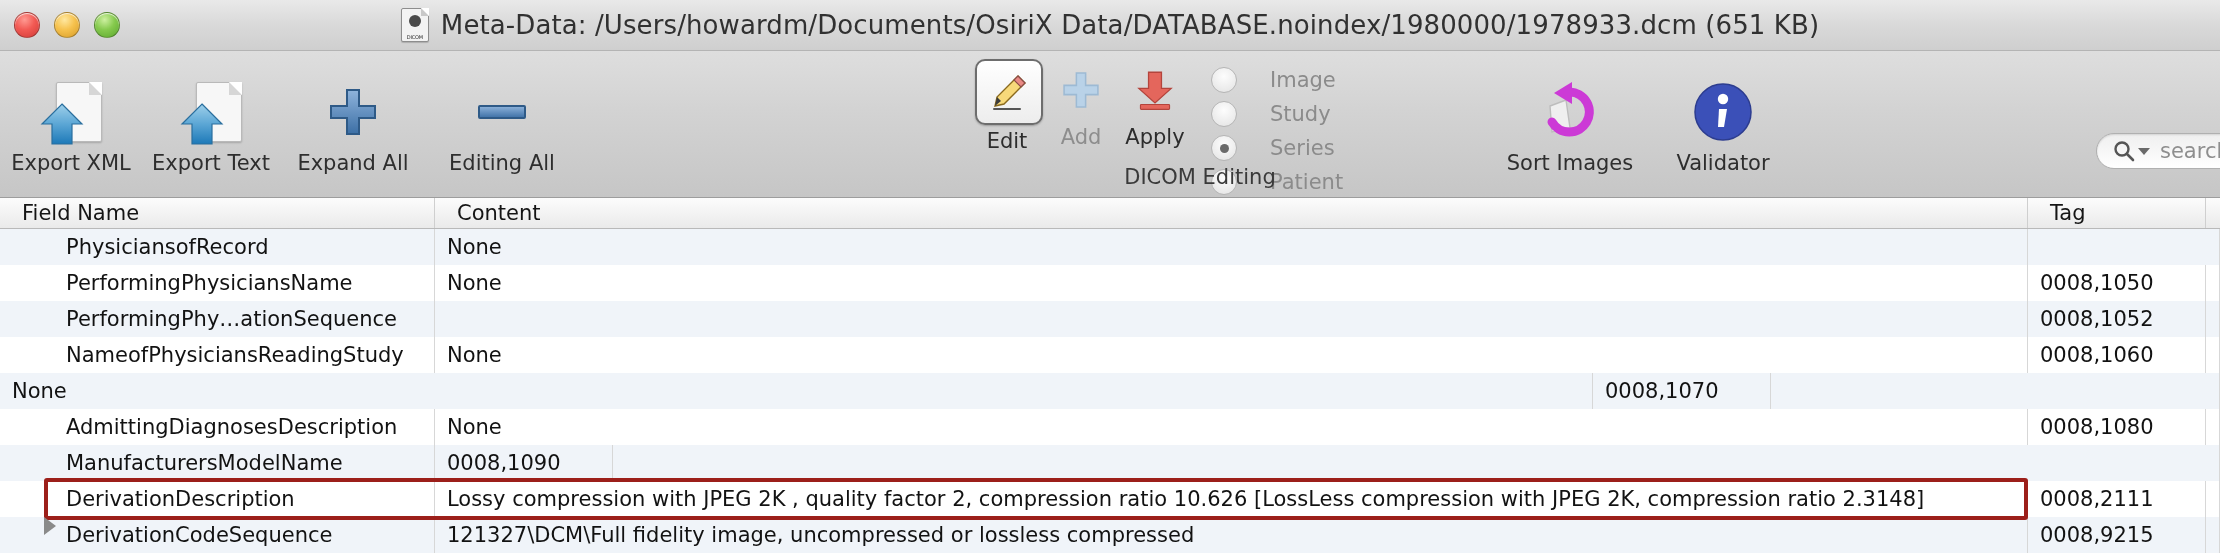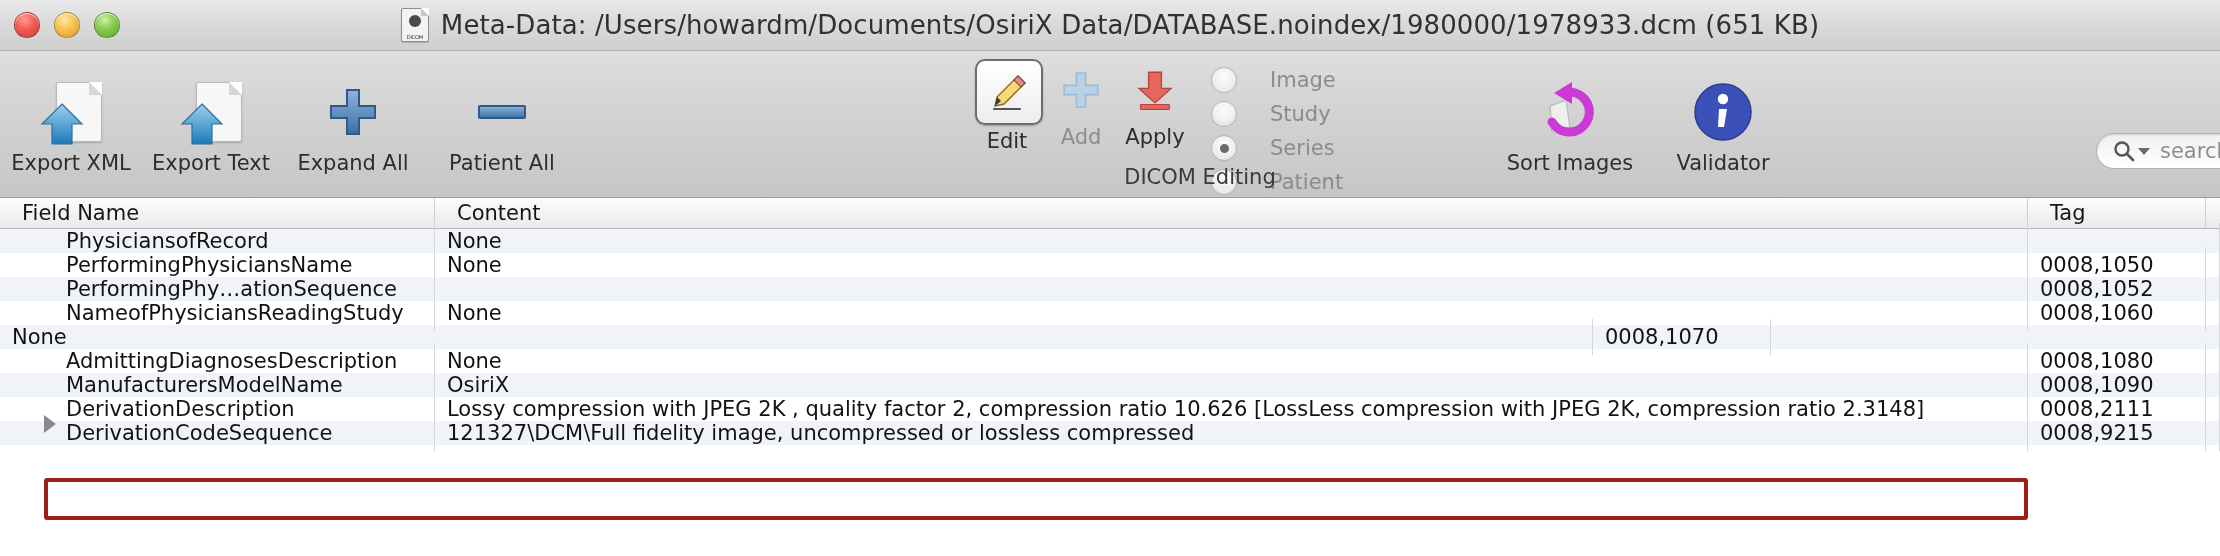--- a/index.html
+++ b/index.html
@@ -102,21 +102,21 @@
     border-bottom:1px solid #b9b9b9;
   }
   .th{font-size:21px;color:#151515;padding-left:22px;box-sizing:border-box;height:30px;line-height:30px;
       border-right:1px solid #cfcfcf;overflow:hidden;white-space:nowrap;}
   .col-name{width:435px;flex:0 0 435px;}
   .col-content{width:1593px;flex:0 0 1593px;}
   .col-tag{width:178px;flex:0 0 178px;}
   .col-extra{flex:1 1 auto;}
 
   .tbody{flex:1 1 auto;position:relative;}
-  .row{display:flex;height:24px;align-items:center;box-sizing:border-box;}
+  .row{display:flex;height:36px;align-items:center;box-sizing:border-box;}
   .row.odd{background:#f0f4f9;}
   .row.even{background:#ffffff;}
   .cell{font-size:21px;color:#121212;height:36px;line-height:36px;box-sizing:border-box;
         border-right:1px solid #d7d7d7;overflow:hidden;white-space:nowrap;}
   .cell.name{padding-left:66px;}
   .cell.content{padding-left:12px;}
   .cell.tag{padding-left:12px;}
   .disclosure{position:absolute;margin-left:-22px;width:0;height:0;
     border-top:9px solid transparent;border-bottom:9px solid transparent;border-left:12px solid #8a8a8a;
     display:inline-block;vertical-align:middle;}
@@ -194,21 +194,21 @@
       </div>
       <div class="tb-label">Export Text</div>
     </div>
 
     <div class="tb-item" style="left:422px;top:22px;width:160px;">
       <div class="tb-icon">
         <svg class="icon-minus" viewBox="0 0 52 18">
           <rect x="3" y="3" width="46" height="12" rx="1" fill="url(#bg2)" stroke="#2e5a87" stroke-width="2"></rect>
         </svg>
       </div>
-      <div class="tb-label">Patient All</div>
+      <div class="tb-label">Editing All</div>
     </div>
 
     <div class="dicom-group" style="height:130px;">
       <div class="dicom-btns">
 
         <div class="sqbtn selected">
           <div class="box">
             <svg width="42" height="42" viewBox="0 0 42 42">
               <path d="M30 5 L37 12 L16 33 L7 35 L9 26 Z" fill="#f7d97a" stroke="#8a6a1e" stroke-width="1.4"></path>
               <path d="M30 5 L37 12 L33 16 L26 9 Z" fill="#e98a84" stroke="#8a4a46" stroke-width="1.2"></path>
@@ -329,21 +329,20 @@
           <div class="cell col-extra"></div>
         </div>
         <div class="row even">
           <div class="cell name col-name"><span class="name-inner"><span>AdmittingDiagnosesDescription</span></span></div>
           <div class="cell content col-content">None</div>
           <div class="cell tag col-tag">0008,1080</div>
           <div class="cell col-extra"></div>
         </div>
         <div class="row odd">
           <div class="cell name col-name"><span class="name-inner"><span>ManufacturersModelName</span></span></div>
-          <div class="cell content col-content">OsiriX</div>
           <div class="cell tag col-tag">0008,1090</div>
           <div class="cell col-extra"></div>
         </div>
         <div class="row even">
           <div class="cell name col-name"><span class="name-inner"><span>DerivationDescription</span></span></div>
           <div class="cell content col-content">Lossy compression with JPEG 2K , quality factor 2, compression ratio 10.626 [LossLess compression with JPEG 2K, compression ratio 2.3148]</div>
           <div class="cell tag col-tag">0008,2111</div>
           <div class="cell col-extra"></div>
         </div>
         <div class="highlight-box" style="top: 249px; left: 44px; width: 1984px; height: 42px; border-color: rgb(156, 31, 26);"></div>

